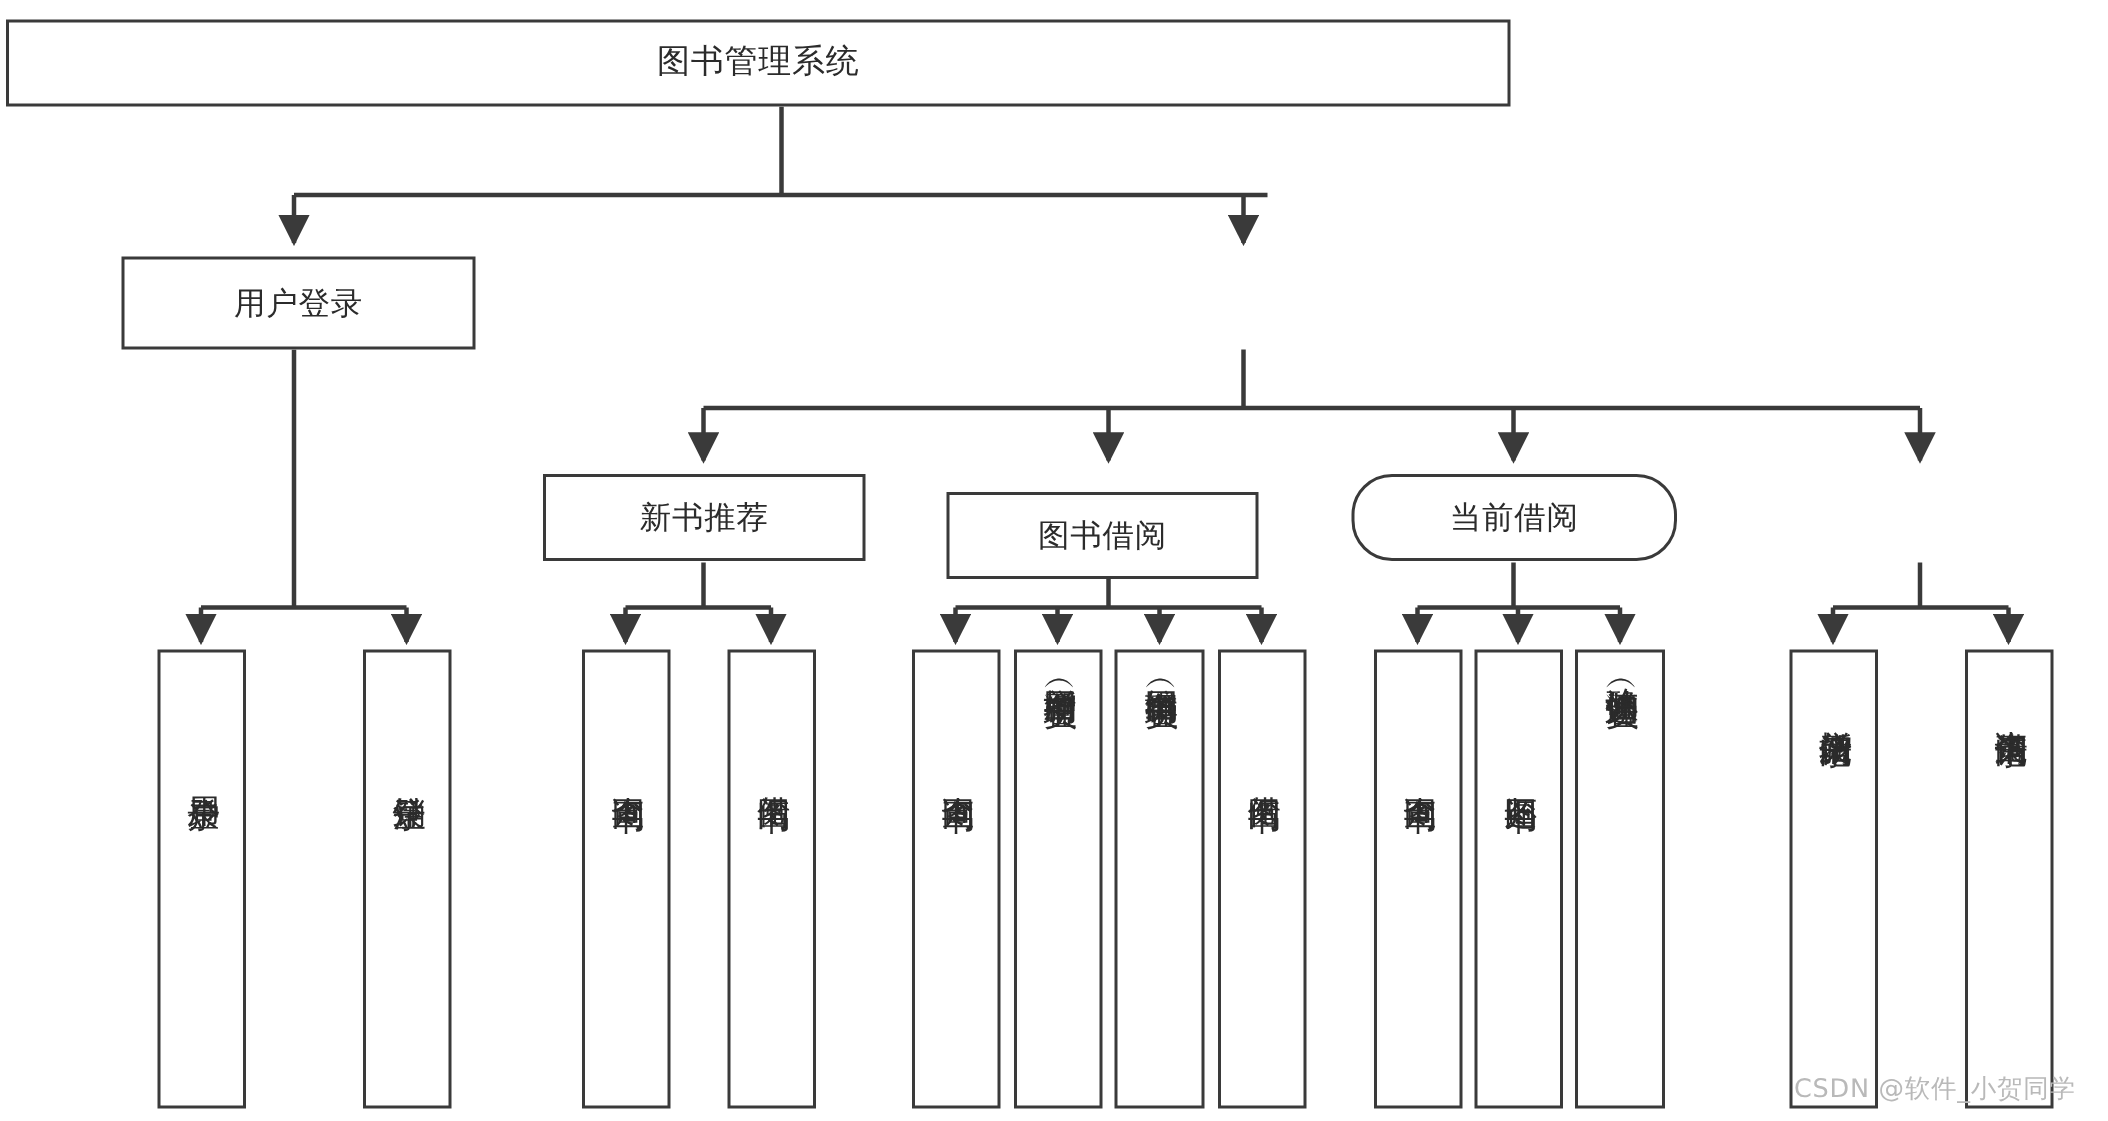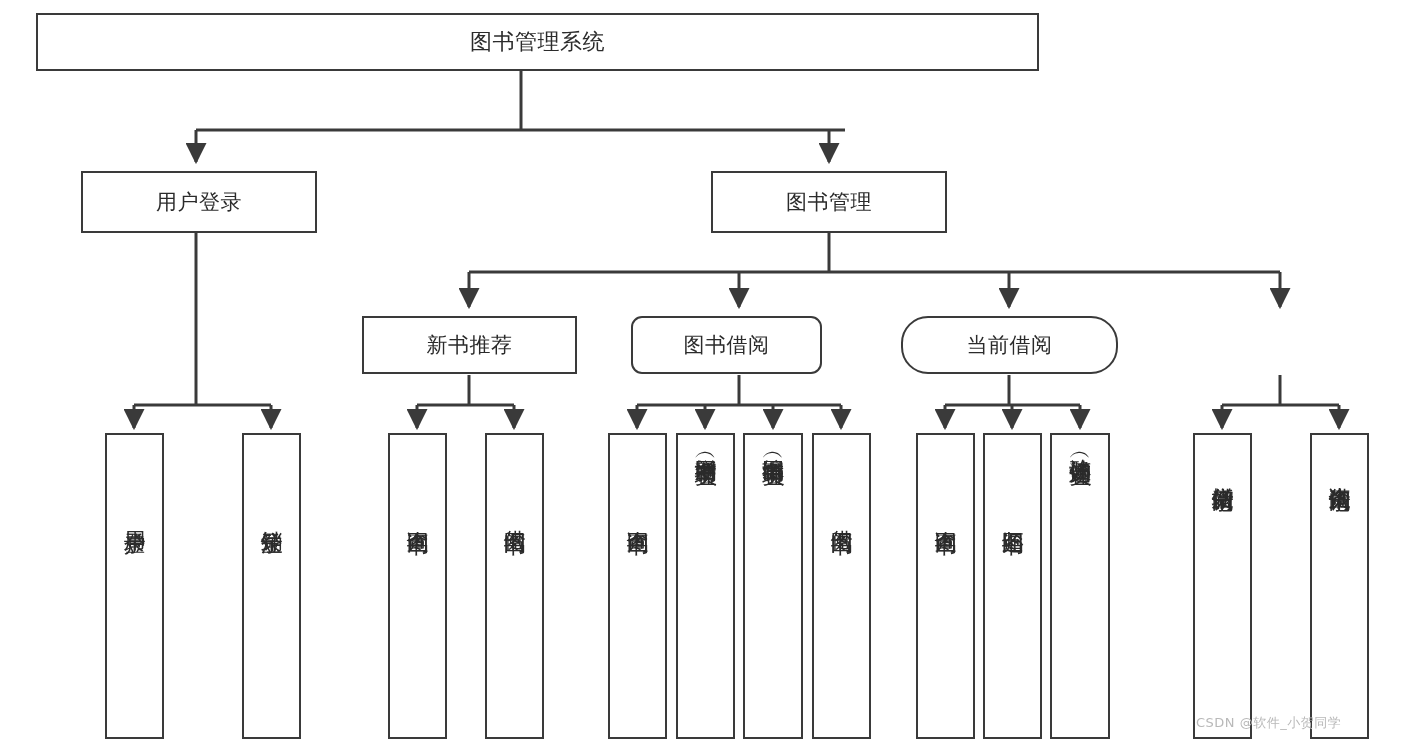--- a/index.html
+++ b/index.html
@@ -68,21 +68,21 @@
   .node.v.mid .label{
     margin-top:72px;
   }
   .node.v.mid3 .label{
     margin-top:28px;
   }
   .watermark{
     position:absolute;
     left:1196px;
     top:714px;
-    font-size:13px;
+    font-size:17px;
     color:#b9b9b9;
     letter-spacing:0.5px;
     white-space:nowrap;
     z-index:3;
     font-family:"DejaVu Sans","Liberation Sans",sans-serif;
   }
 </style>
 </head>
 <body>
 
@@ -131,35 +131,32 @@
       <path d="M 1012 405 L 1012 428" marker-end="url(#arrow)"></path>
       <path d="M 1080 405 L 1080 428" marker-end="url(#arrow)"></path>
 
       <path d="M 1280 375 L 1280 405"></path>
       <path d="M 1222 405 L 1339 405"></path>
       <path d="M 1222 405 L 1222 428" marker-end="url(#arrow)"></path>
       <path d="M 1339 405 L 1339 428" marker-end="url(#arrow)"></path>
     </g>
   </svg>
 
-  <div class="node h root" style="left:36px; top:13px; width:1003px; height:58px;">
+  <div class="node h root" style="left:4px; top:13px; width:1003px; height:58px;">
     <span class="label">图书管理系统</span>
   </div>
 
   <div class="node h" style="left:81px; top:171px; width:236px; height:62px;">
     <span class="label">用户登录</span>
   </div>
-  <div class="node h" style="left:711px; top:171px; width:236px; height:62px;">
-    <span class="label">图书管理</span>
-  </div>
 
   <div class="node h" style="left:362px; top:316px; width:215px; height:58px;">
     <span class="label">新书推荐</span>
   </div>
-  <div class="node h" style="left:631px; top:316px; width:191px; height:58px;border-radius:11px;">
+  <div class="node h" style="left:631px; top:328px; width:208px; height:58px;">
     <span class="label">图书借阅</span>
   </div>
   <div class="node h" style="left:901px; top:316px; width:217px; height:58px;border-radius:27px;">
     <span class="label">当前借阅</span>
   </div>
 
   <div class="node v mid" style="left:105px; top:433px; width:59px; height:306px;">
     <span class="label">用户登录</span>
   </div>
   <div class="node v mid" style="left:242px; top:433px; width:59px; height:306px;">

